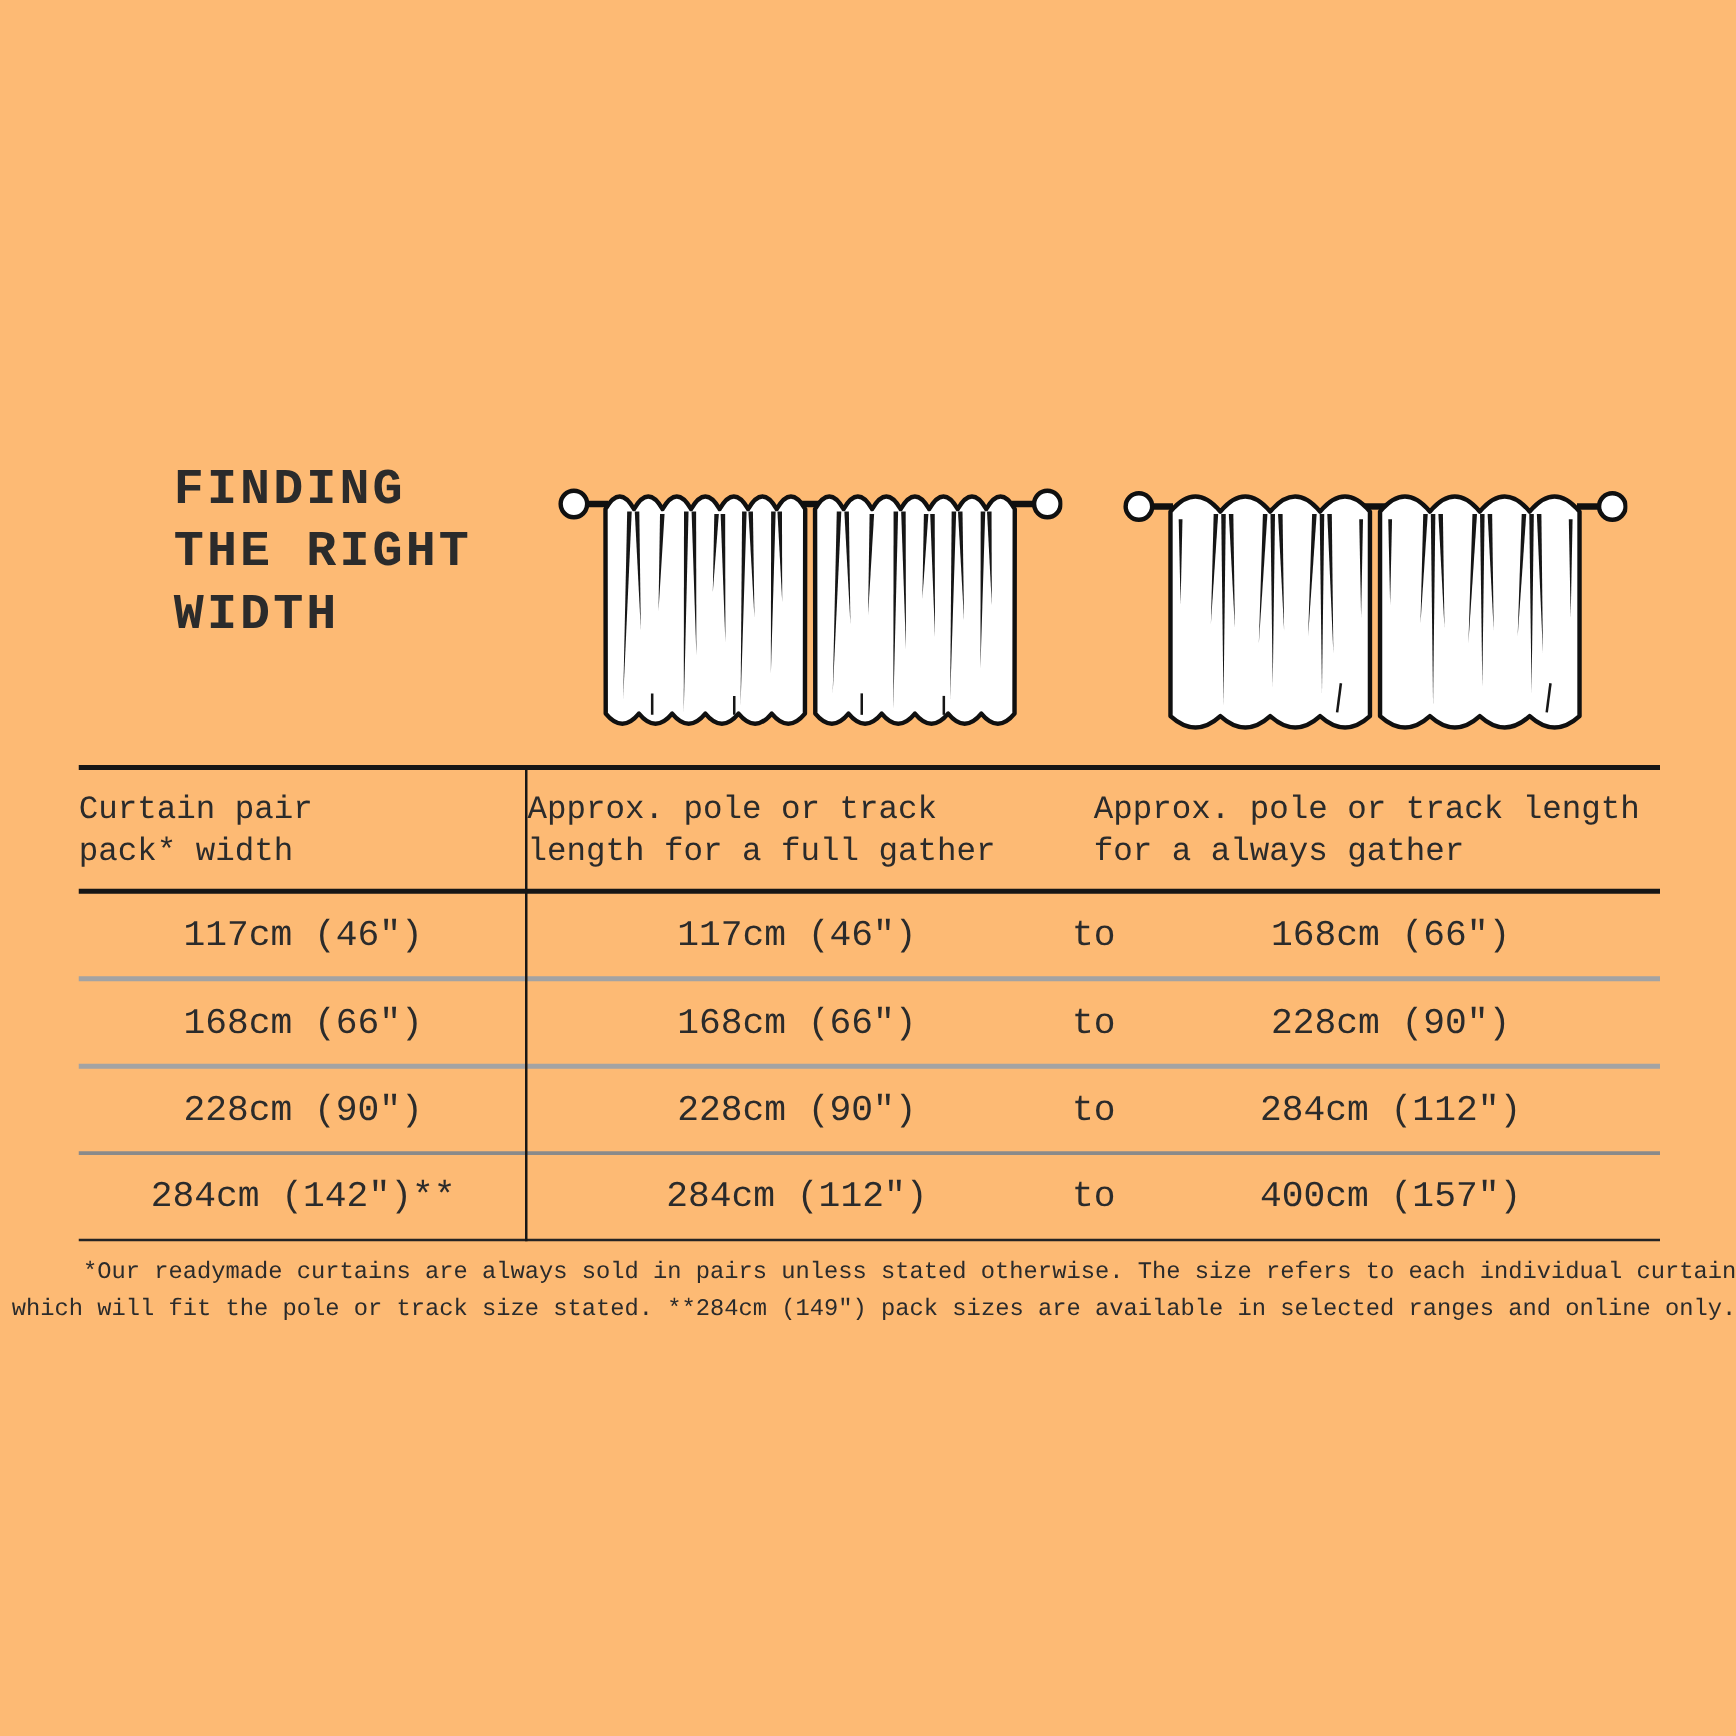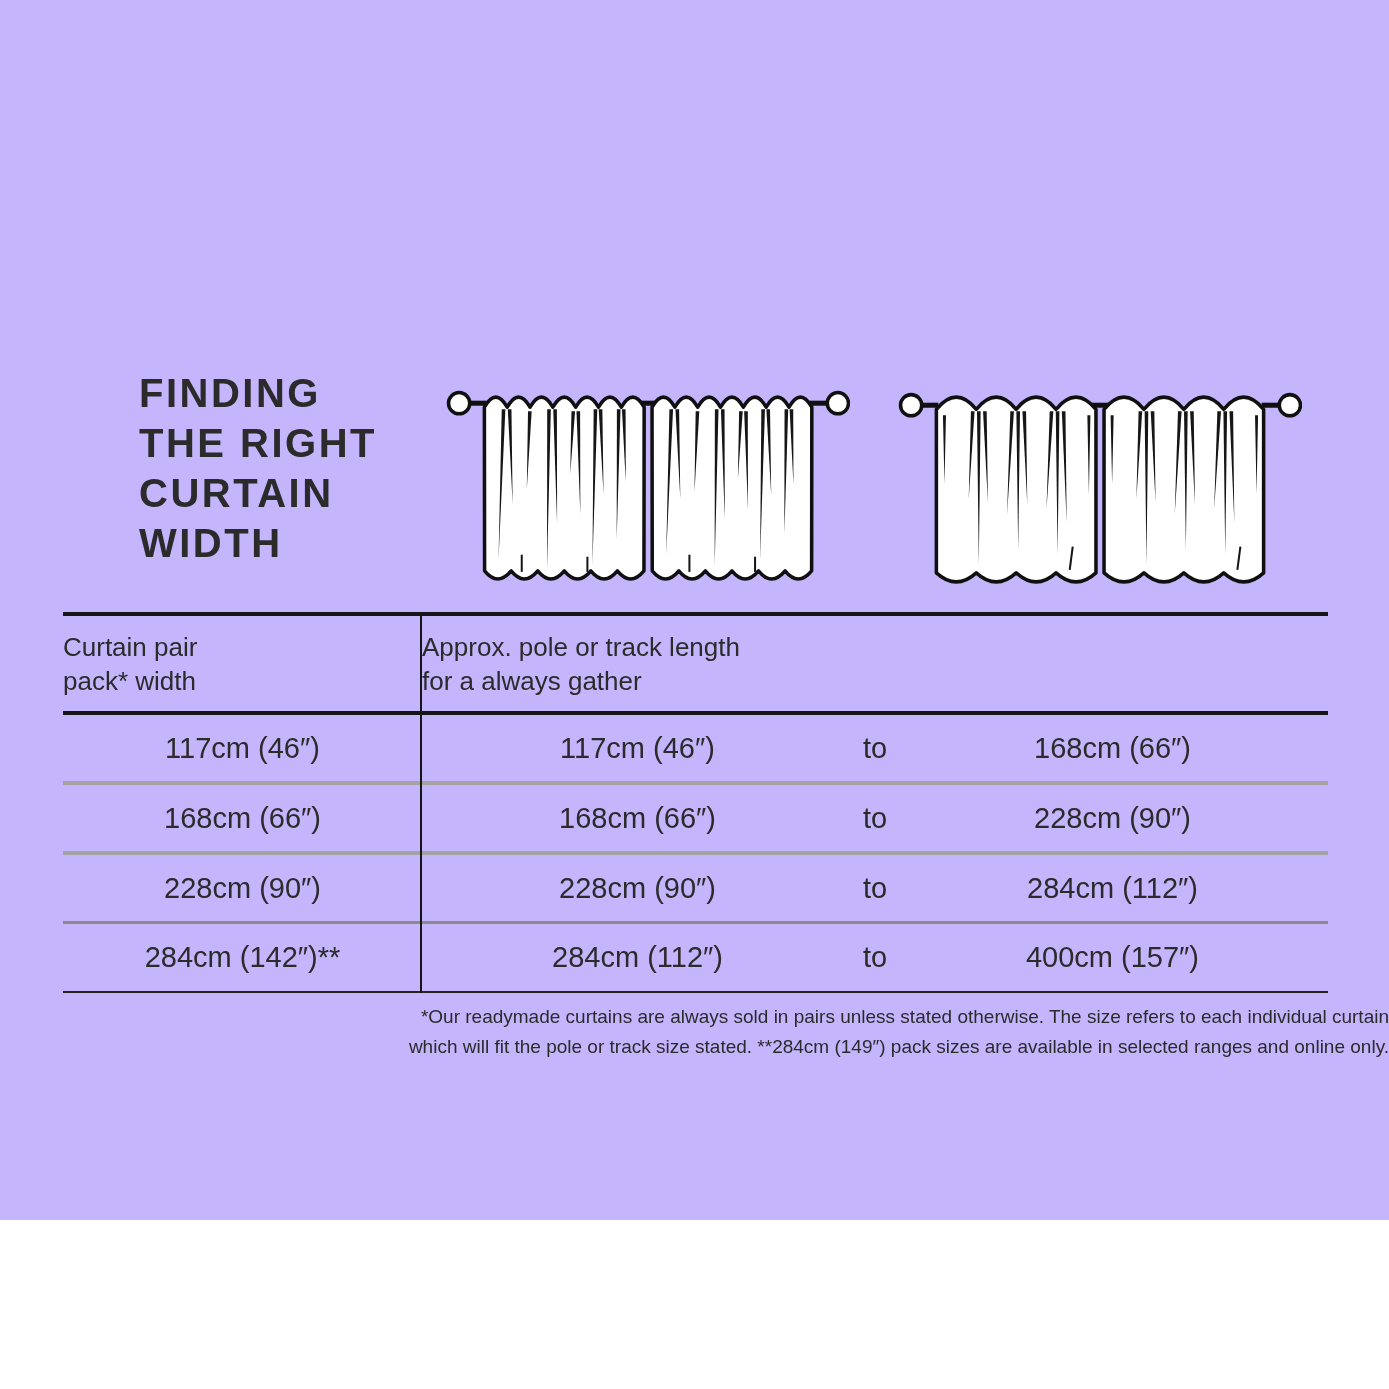--- a/index.html
+++ b/index.html
@@ -1,18 +1,18 @@
 <!DOCTYPE html>
 <html><head>
 <meta charset="utf-8">
 <style>
   html,body { margin:0; padding:0; background:#ffffff; }
   .canvas {
-    position:relative; width:1389px; height:1220px; background:#c4b5fd;
-    font-family:Liberation Sans, sans-serif; color:#262626; overflow:hidden;
+    position:relative; width:1389px; height:1389px; background:#fdba74;
+    font-family:Liberation Mono, monospace; color:#262626; overflow:hidden;
   }
   
   .title {
     position:absolute; left:139px; top:368px;
     font-size:40px; font-weight:700; letter-spacing:2.5px;
     line-height:50px; color:#2b2b2b;
   }
   
   .illus { position:absolute; width:404px; height:224px; }
   .illus-full { left:446px; top:372px; }
@@ -49,21 +49,20 @@
   .pole { stroke:#101010; }
 </style>
 </head>
 <body>
 
 <div class="canvas">
 
   <div class="title">
     <div>FINDING</div>
     <div>THE RIGHT</div>
-    <div>CURTAIN</div>
     <div>WIDTH</div>
   </div>
 
   <div class="illus illus-full">
     <svg viewBox="0 0 400 220">
       <line class="pole" x1="23" y1="30" x2="40" y2="30" stroke-width="5"></line>
       <line class="pole" x1="192" y1="30" x2="208" y2="30" stroke-width="5"></line>
       <line class="pole" x1="360" y1="30" x2="378" y2="30" stroke-width="5"></line>
       <circle cx="13" cy="30" r="10.5" class="curtain-stroke"></circle>
       <circle cx="388" cy="30" r="10.5" class="curtain-stroke"></circle>
@@ -159,20 +158,24 @@
   </div>
 
   <div class="size-table">
     <div class="vline"></div>
 
     <div class="thead">
       <div class="hc hc1">
         <span>Curtain pair</span><br>
         <span>pack* width</span>
       </div>
+      <div class="hc hc2">
+        <span>Approx. pole or track</span><br>
+        <span>length for a full gather</span>
+      </div>
       <div class="hc hc3">
         <span>Approx. pole or track length</span><br>
         <span>for a always gather</span>
       </div>
     </div>
 
     <div class="trow r1">
       <div class="cell c1">117cm (46″)</div>
       <div class="rgroup">
         <div class="cell c2">117cm (46″)</div>

